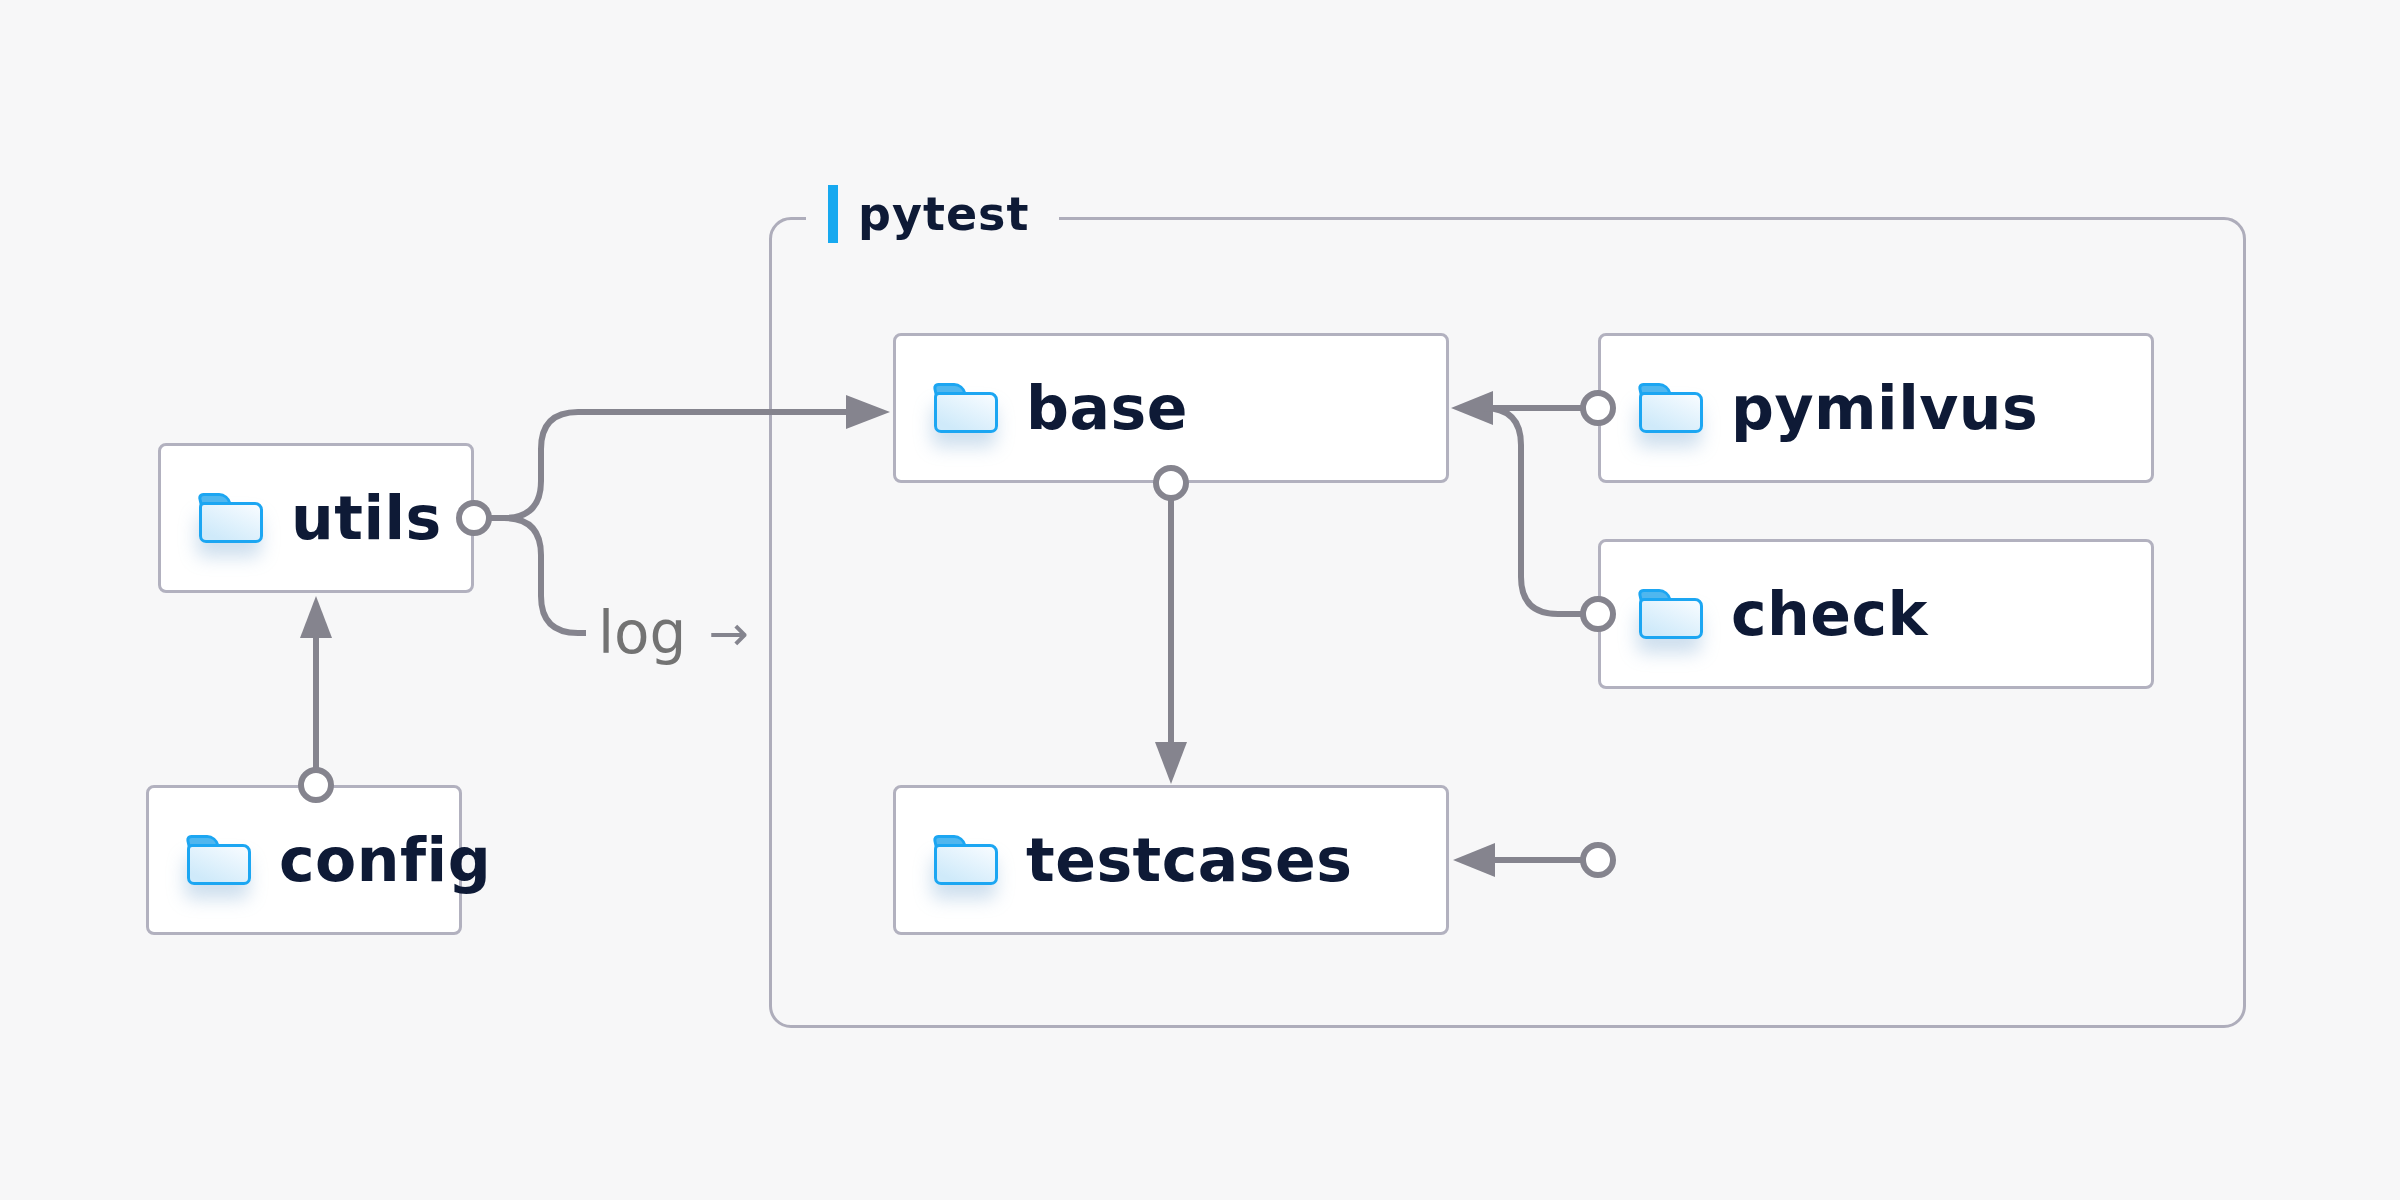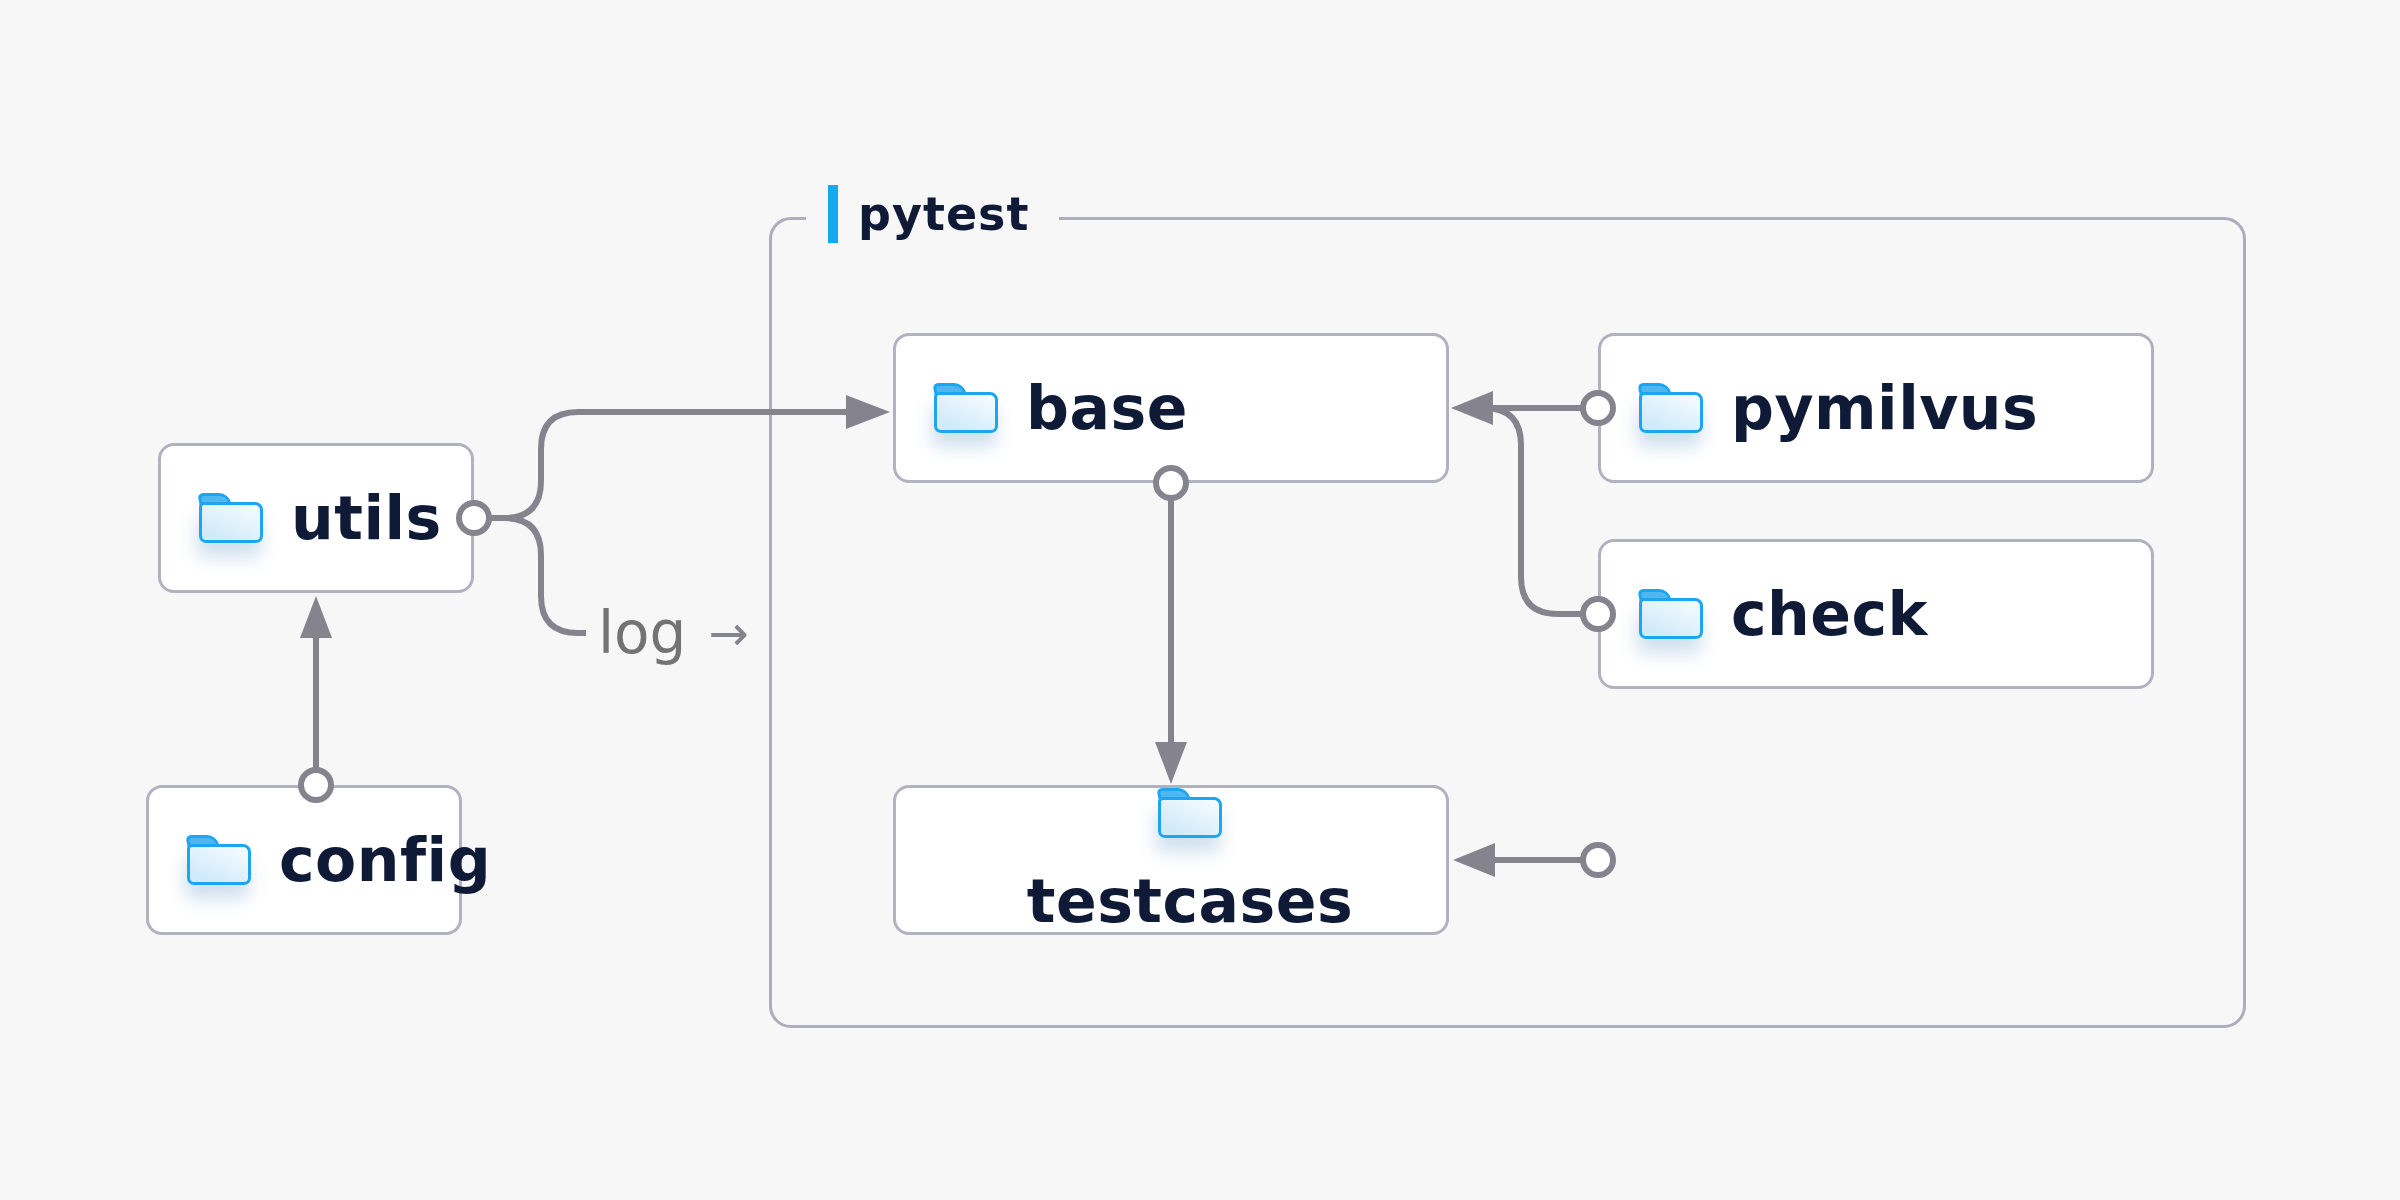--- a/index.html
+++ b/index.html
@@ -17,29 +17,29 @@
     display:flex;align-items:center;gap:20px;background:#f7f7f8;
     padding:0 30px 0 22px;
     justify-content:flex-end;
   }
   .accent-bar{width:10px;height:58px;background:#17a9f0;}
   .group-label-text{font-size:46px;font-weight:600;color:#0e1a36;letter-spacing:1px;}
 
   
   .node{
     position:absolute;width:556px;height:150px;background:#ffffff;
-    border:3px solid #b2b1bf;border-radius:16px;box-sizing:border-box;
+    border:3px solid #b2b1bf;border-radius:8px;box-sizing:border-box;
     display:flex;align-items:center;gap:28px;padding-left:38px;z-index:1;
   }
   .node-utils    {left:158px;top:443px;width:316px;}
   .node-config   {left:146px;top:785px;width:316px;}
   .node-base     {left:893px;top:333px;}
   .node-pymilvus {left:1598px;top:333px;}
   .node-check    {left:1598px;top:539px;}
-  .node-testcases{left:893px;top:785px;flex-direction:column;}
+  .node-testcases{left:893px;top:785px;}
   .node-common   {left:1598px;top:785px;}
   .node-label{font-size:60px;font-weight:600;color:#0e1a36;letter-spacing:0.5px;}
 
   
   .folder{position:relative;width:64px;height:50px;flex:0 0 auto;}
   .folder-tab{
     position:absolute;left:2px;top:0;width:32px;height:18px;box-sizing:border-box;
     background:#50b7ef;border:3px solid #1ca6f2;border-radius:6px 10px 0 0;
     transform:skewX(12deg);transform-origin:bottom left;
   }

